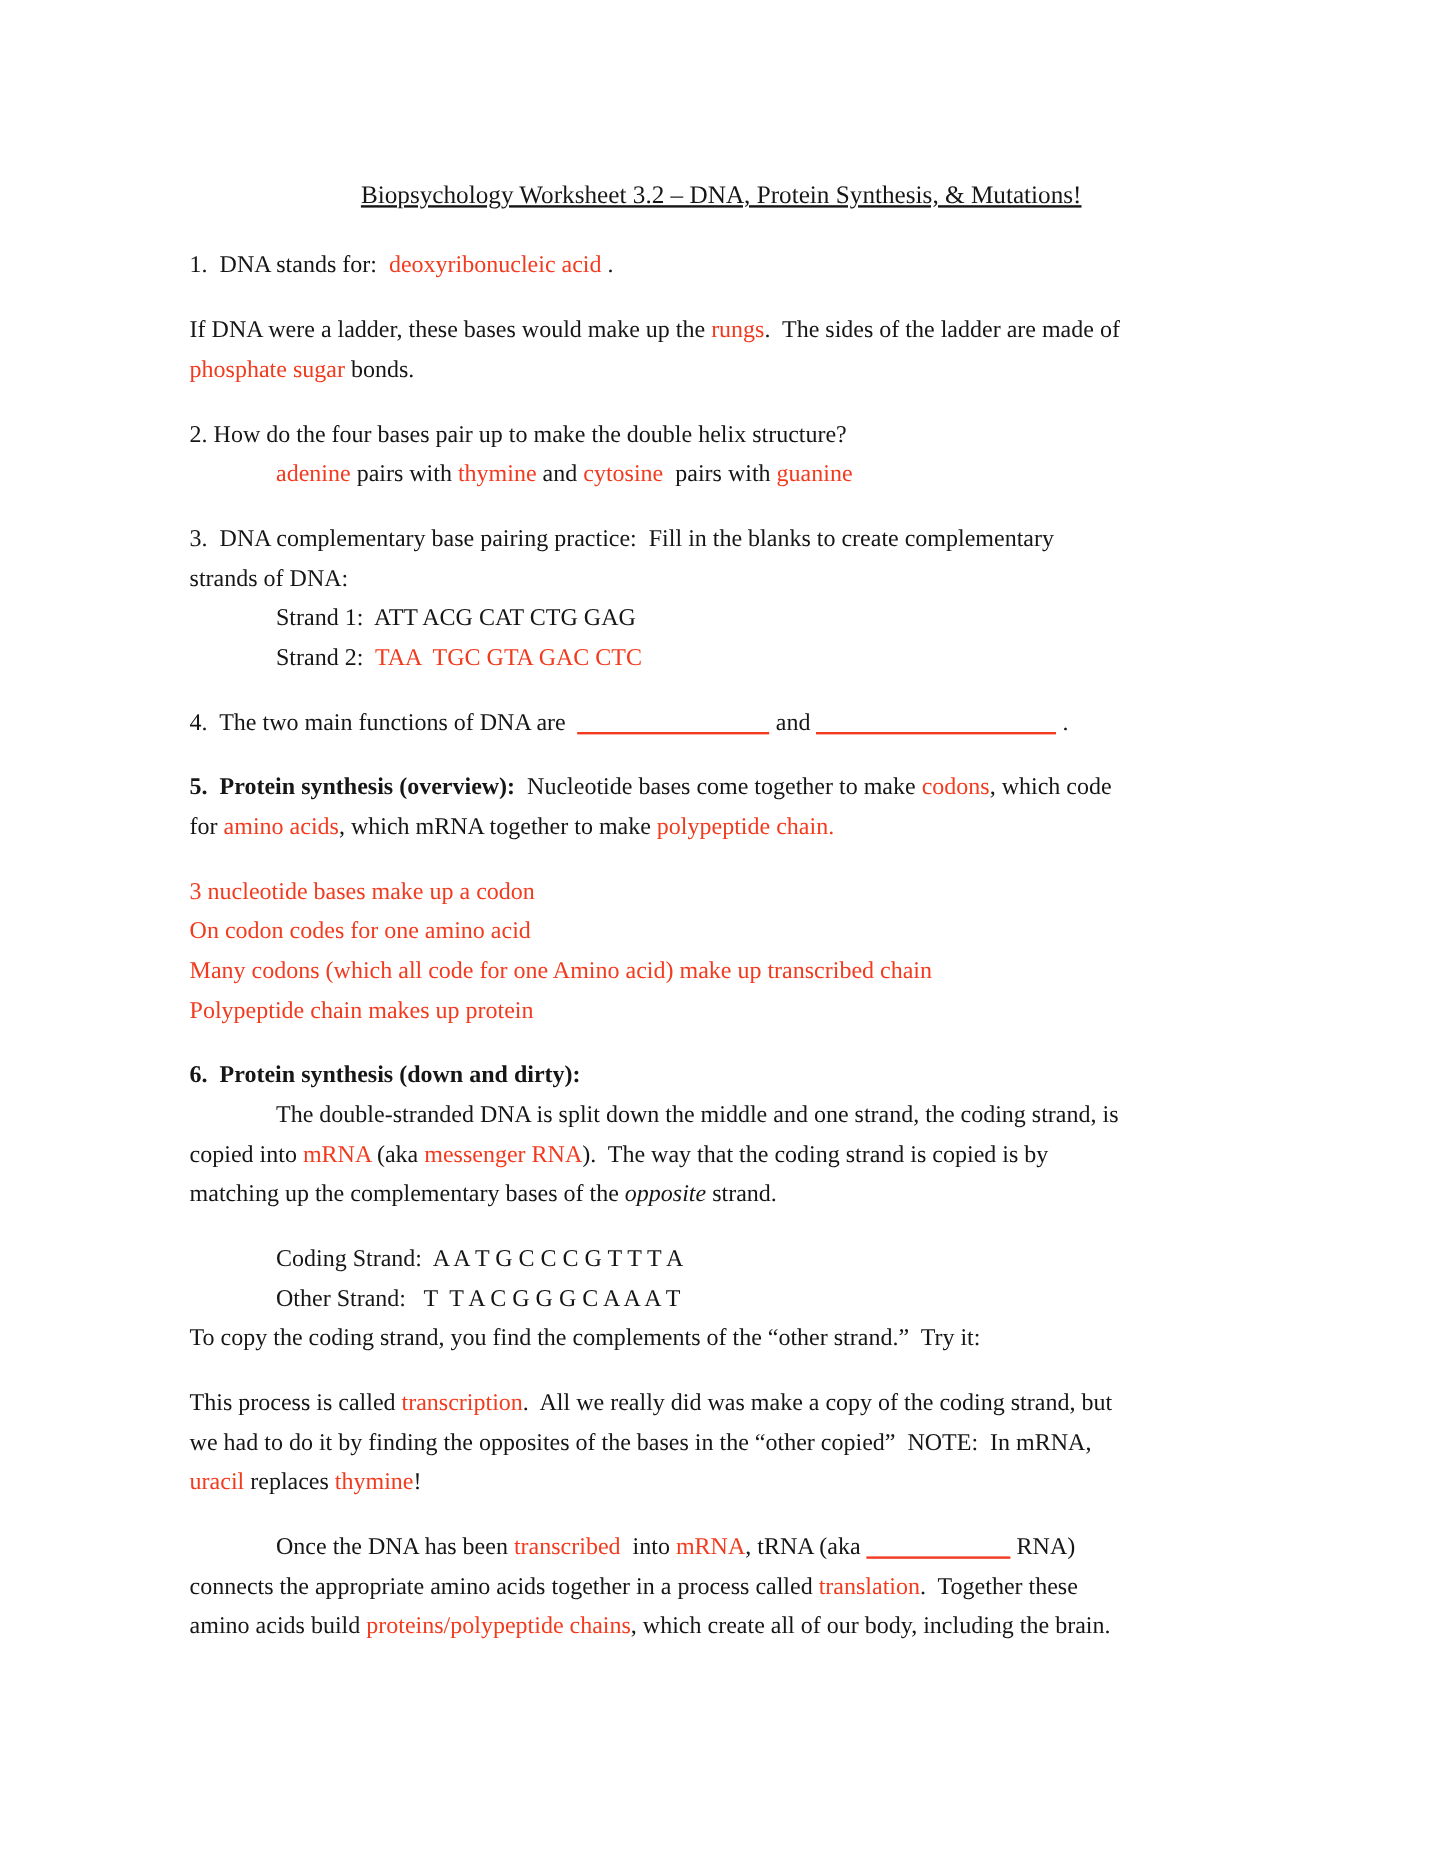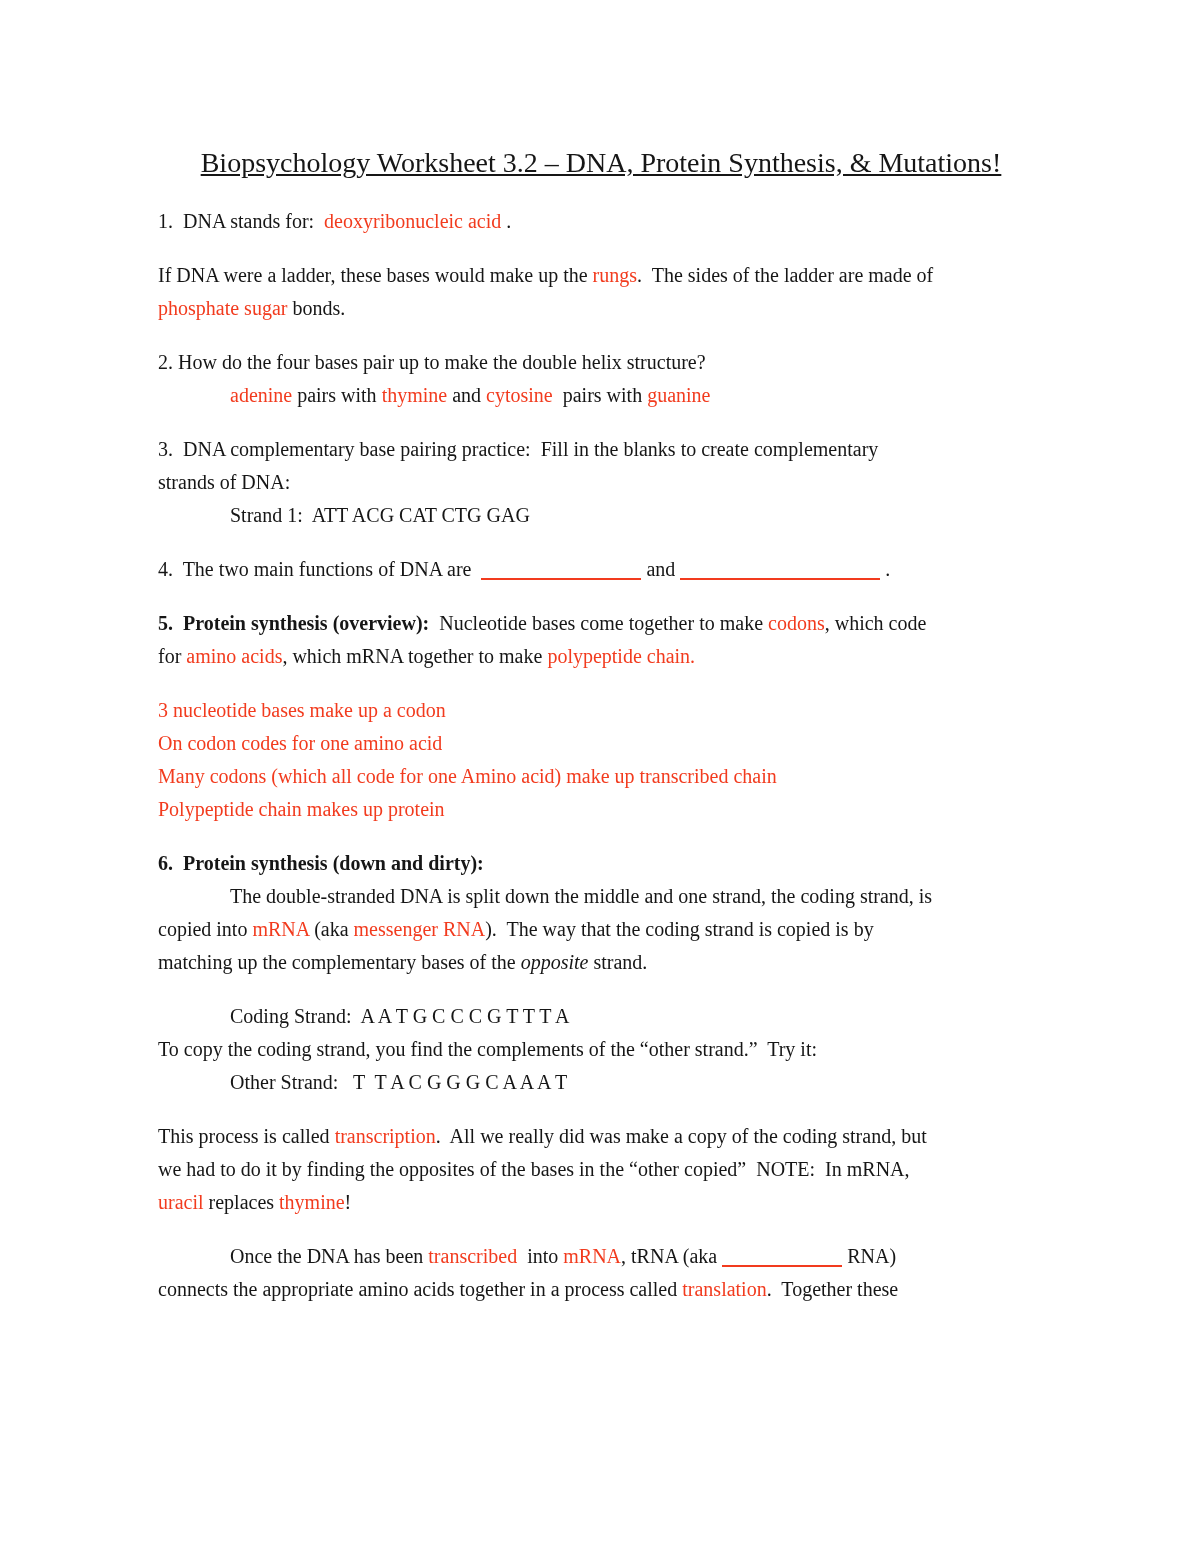--- a/index.html
+++ b/index.html
@@ -14,21 +14,21 @@
     color: #161616;
     font-size: 20px;
     overflow: hidden;
   }
   .doc {
     padding: 146px 140px 0 142px;
   }
   .title {
     text-align: center;
     text-decoration: underline;
-    font-size: 28px;
+    font-size: 21px;
     line-height: 33px;
     margin: 0 0 26px 0;
     white-space: pre-wrap;
   }
   .para {
     margin: 0 0 21px 16px;
   }
   .line {
     line-height: 33px;
     white-space: pre-wrap;
@@ -60,20 +60,21 @@
         <div class="line"><span class="red">phosphate sugar</span><span> bonds.</span></div>
       </div>
       <div class="para">
         <div class="line"><span>2. How do the four bases pair up to make the double helix structure?</span></div>
         <div class="line indent"><span class="red">adenine</span><span> pairs with </span><span class="red">thymine</span><span> and </span><span class="red">cytosine</span><span>  pairs with </span><span class="red">guanine</span></div>
       </div>
       <div class="para">
         <div class="line"><span>3.  DNA complementary base pairing practice:  Fill in the blanks to create complementary</span></div>
         <div class="line"><span>strands of DNA:</span></div>
         <div class="line indent"><span>Strand 1:  ATT ACG CAT CTG GAG</span></div>
+        <div class="line indent"><span>Strand 2:  </span><span class="red">TAA  TGC GTA GAC CTC</span></div>
       </div>
       <div class="para">
         <div class="line"><span>4.  The two main functions of DNA are  </span><span class="blank" style="width: 160px;"></span><span> and </span><span class="blank" style="width: 200px;"></span><span> .</span></div>
       </div>
       <div class="para">
         <div class="line"><span class="bold">5.  Protein synthesis (overview):</span><span>  Nucleotide bases come together to make </span><span class="red">codons</span><span>, which code</span></div>
         <div class="line"><span>for </span><span class="red">amino acids</span><span>, which mRNA together to make </span><span class="red">polypeptide chain.</span></div>
       </div>
       <div class="para">
         <div class="line"><span class="red">3 nucleotide bases make up a codon</span></div>
@@ -82,26 +83,27 @@
         <div class="line"><span class="red">Polypeptide chain makes up protein</span></div>
       </div>
       <div class="para">
         <div class="line"><span class="bold">6.  Protein synthesis (down and dirty):</span></div>
         <div class="line indent"><span>The double-stranded DNA is split down the middle and one strand, the coding strand, is</span></div>
         <div class="line"><span>copied into </span><span class="red">mRNA</span><span> (aka </span><span class="red">messenger RNA</span><span>).  The way that the coding strand is copied is by</span></div>
         <div class="line"><span>matching up the complementary bases of the </span><span class="italic">opposite</span><span> strand.</span></div>
       </div>
       <div class="para">
         <div class="line indent"><span>Coding Strand:  A A T G C C C G T T T A</span></div>
+        <div class="line indent"><span>Other Strand:   T  T A C G G G C A A A T</span></div>
         <div class="line"><span>To copy the coding strand, you find the complements of the “other strand.”  Try it:</span></div>
-        <div class="line indent"><span>Other Strand:   T  T A C G G G C A A A T</span></div>
       </div>
       <div class="para">
         <div class="line"><span>This process is called </span><span class="red">transcription</span><span>.  All we really did was make a copy of the coding strand, but</span></div>
         <div class="line"><span>we had to do it by finding the opposites of the bases in the “other copied”  NOTE:  In mRNA,</span></div>
         <div class="line"><span class="red">uracil</span><span> replaces </span><span class="red">thymine</span><span>!</span></div>
       </div>
       <div class="para">
         <div class="line indent"><span>Once the DNA has been </span><span class="red">transcribed</span><span>  into </span><span class="red">mRNA</span><span>, tRNA (aka </span><span class="blank" style="width: 120px;"></span><span> RNA)</span></div>
         <div class="line"><span>connects the appropriate amino acids together in a process called </span><span class="red">translation</span><span>.  Together these</span></div>
+        <div class="line"><span>amino acids build </span><span class="red">proteins/polypeptide chains</span><span>, which create all of our body, including the brain.</span></div>
       </div>
     </div>
 </div>
 
 </body></html>

